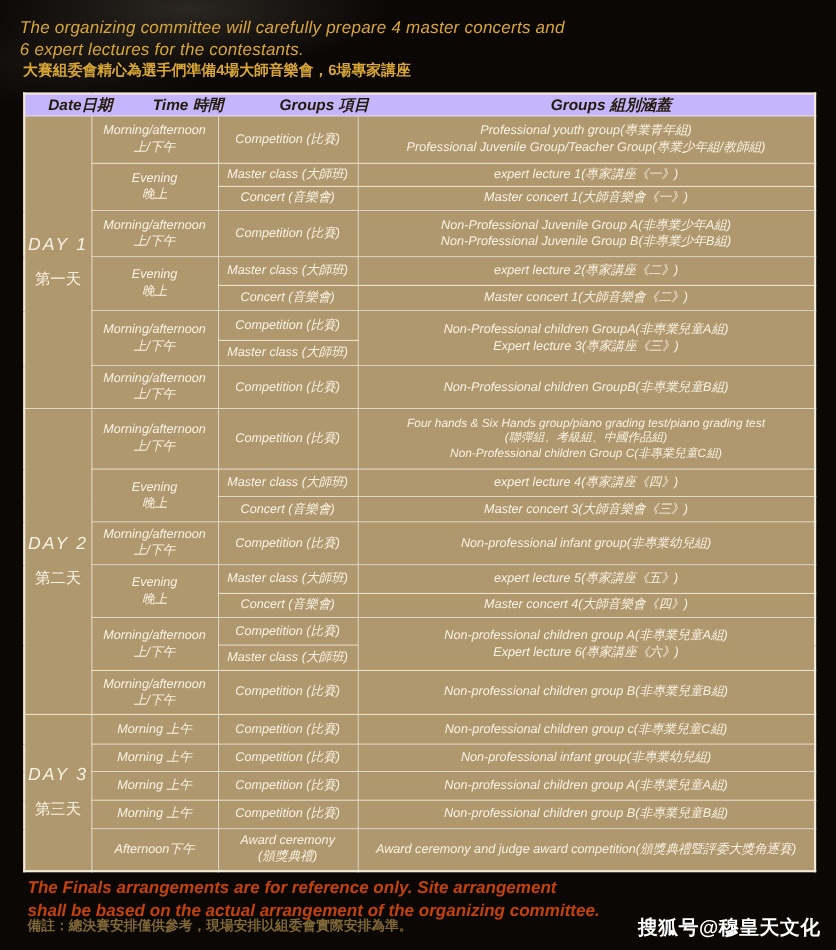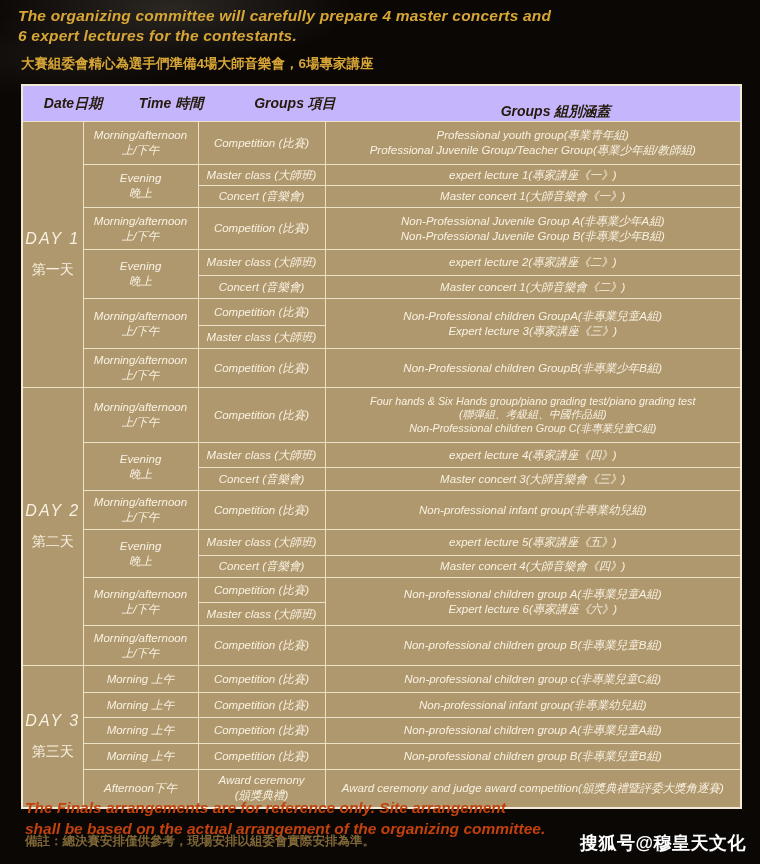--- a/index.html
+++ b/index.html
@@ -4,33 +4,33 @@
 <style>
   html,body{margin:0;padding:0;}
   body{
     width:760px;height:864px;overflow:hidden;position:relative;
     font-family:"Liberation Sans","DejaVu Sans",sans-serif;
     background:
       radial-gradient(ellipse 260px 80px at 170px 8px, rgba(120,112,102,0.30), transparent 70%),
       radial-gradient(ellipse 200px 60px at 60px 55px, rgba(110,100,90,0.15), transparent 70%),
       #0a0705;
   }
-  .title-en{position:absolute;left:18px;top:6px;color:#d8a637;font-size:15.5px;
-    font-weight:bold;font-style:italic;line-height:20px;letter-spacing:.2px;}
+  .title-en{position:absolute;left:18px;top:16px;color:#d8a637;font-size:15.5px;
+    font-weight:normal;font-style:italic;line-height:20px;letter-spacing:.2px;}
   .title-zh{position:absolute;left:21px;top:55px;color:#d8a637;font-size:13.5px;font-weight:bold;}
 
   table.schedule{position:absolute;left:21px;top:84px;width:721px;border-collapse:collapse;
     table-layout:fixed;border:2px solid #f2ead6;}
   .schedule td,.schedule th{border:1px solid #ece2c8;padding:0;}
   .schedule th{background:#c4b5fd;height:19px;}
   .head-flex{display:flex;align-items:center;color:#241a09;font-weight:bold;font-size:14px;font-style:italic;}
   .head-flex .h-date{width:100px;text-align:center;}
   .head-flex .h-time{width:96px;text-align:center;}
   .head-flex .h-proj{width:152px;text-align:center;}
-  .head-flex .h-grp{flex:1;text-align:center;margin-top:17px;}
+  .head-flex .h-grp{flex:1;text-align:center;}
 
   td.date,td.time,td.proj,td.grp{background:#b0986e;color:#f8f2e2;text-align:center;
     vertical-align:middle;font-style:italic;font-size:11.5px;}
   td.date .day-en{font-size:16px;letter-spacing:2px;}
   td.date .day-zh{font-size:14px;margin-top:13px;font-style:normal;}
   td.time div,td.grp div,td.proj div{line-height:15px;}
   td.grp.grp3 div{font-size:10.8px;line-height:13.5px;}
 
   .footer-en{position:absolute;left:25px;top:797px;color:#c2410c;font-weight:bold;
     font-style:italic;font-size:15.5px;line-height:21px;}
@@ -158,21 +158,21 @@
     </tr>
     <tr style="height:39px">
       <td class="time">
         <div>Morning/afternoon</div>
         <div>上/下午</div>
       </td>
       <td class="proj">
           <div>Competition (比賽)</div>
         </td>
       <td class="grp">
-          <div>Non-Professional children GroupB(非專業少年B組)</div>
+          <div>Non-Professional children GroupB(非專業兒童B組)</div>
         </td>
     </tr>
 
     <tr style="height:55px">
       <td class="date" rowspan="9">
         <div class="day-en">DAY 2</div>
         <div class="day-zh">第二天</div>
       </td>
       <td class="time">
         <div>Morning/afternoon</div>

